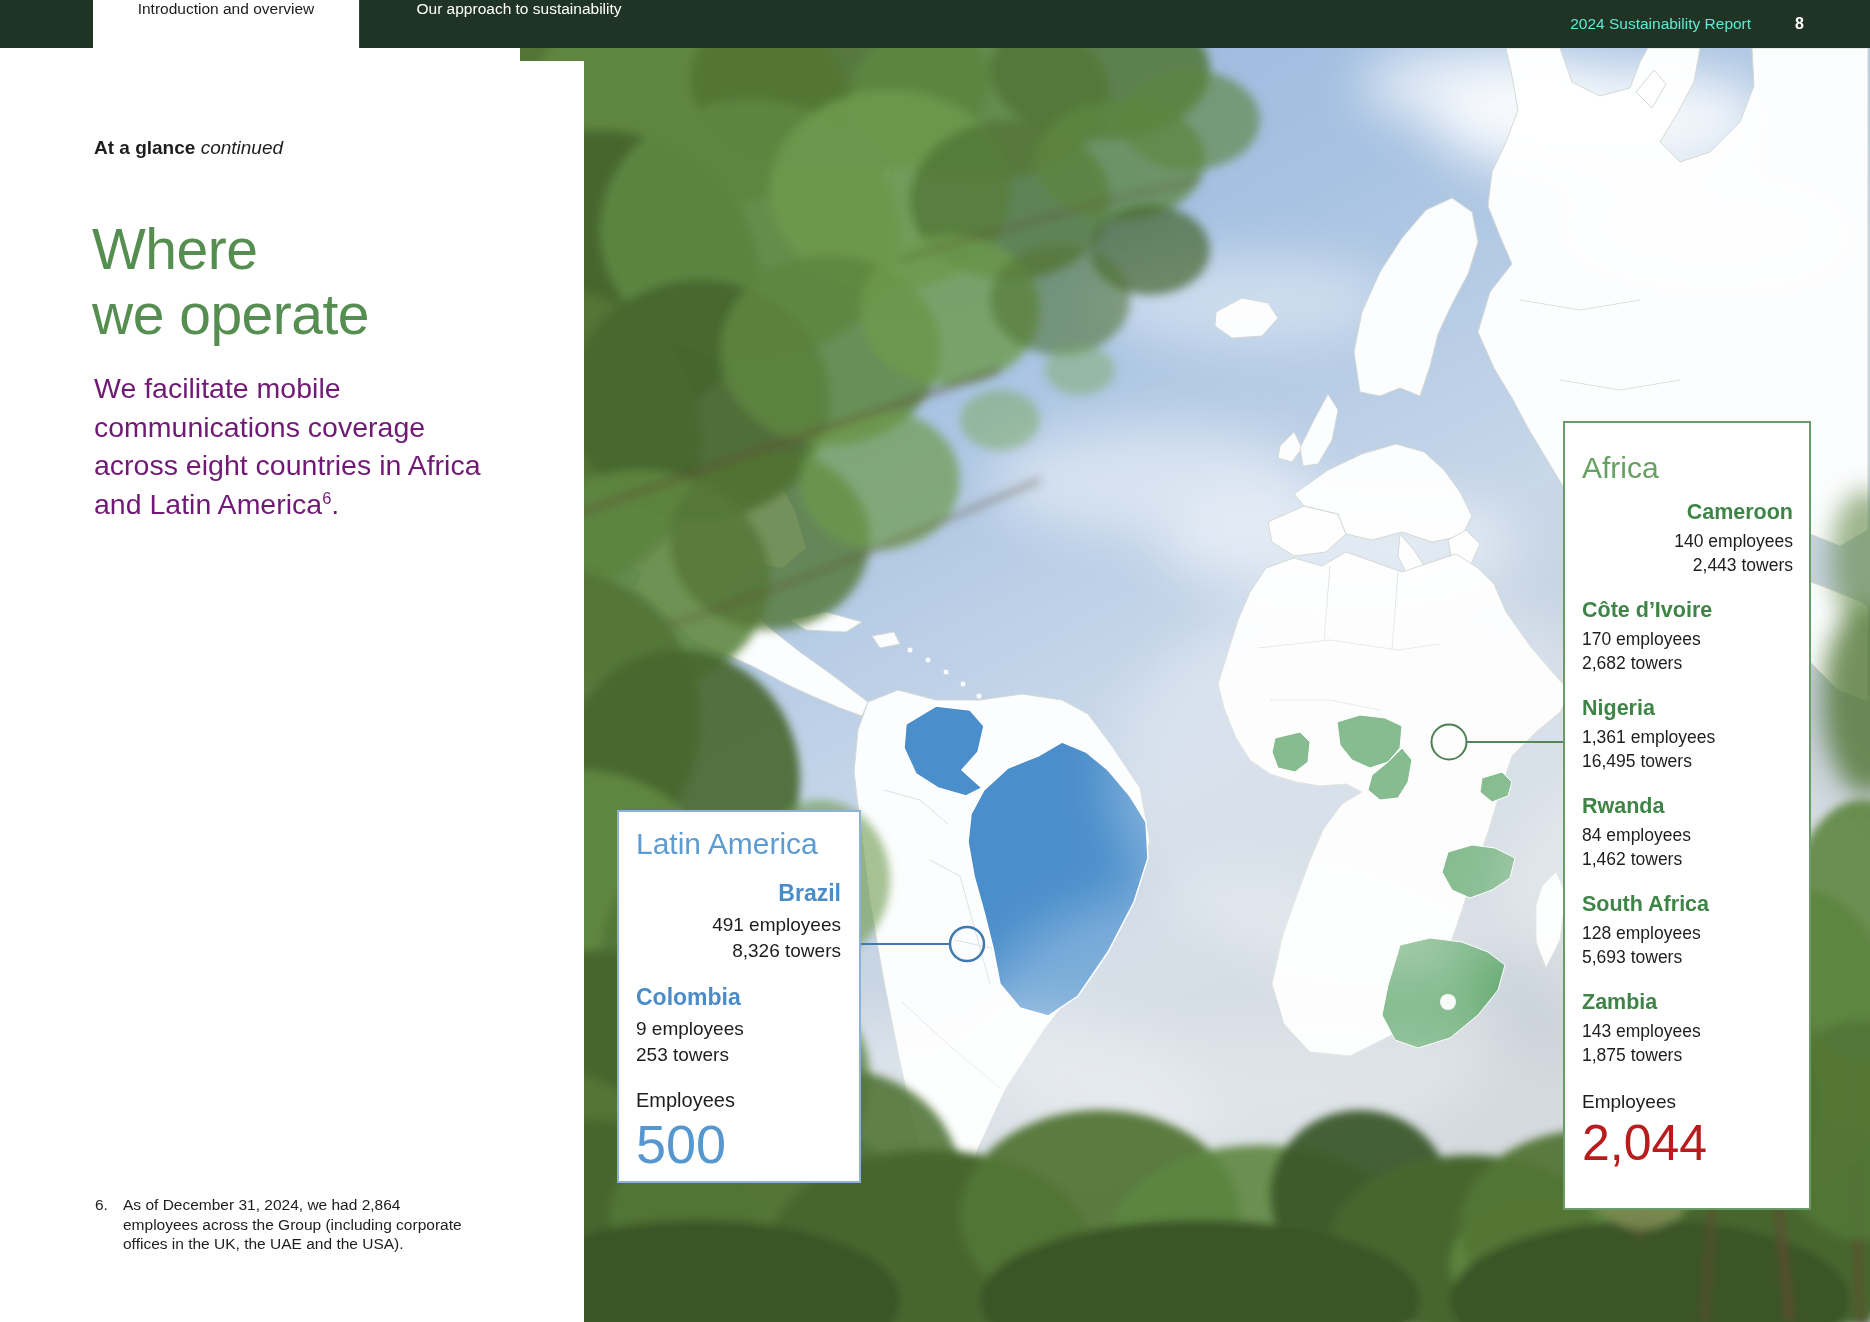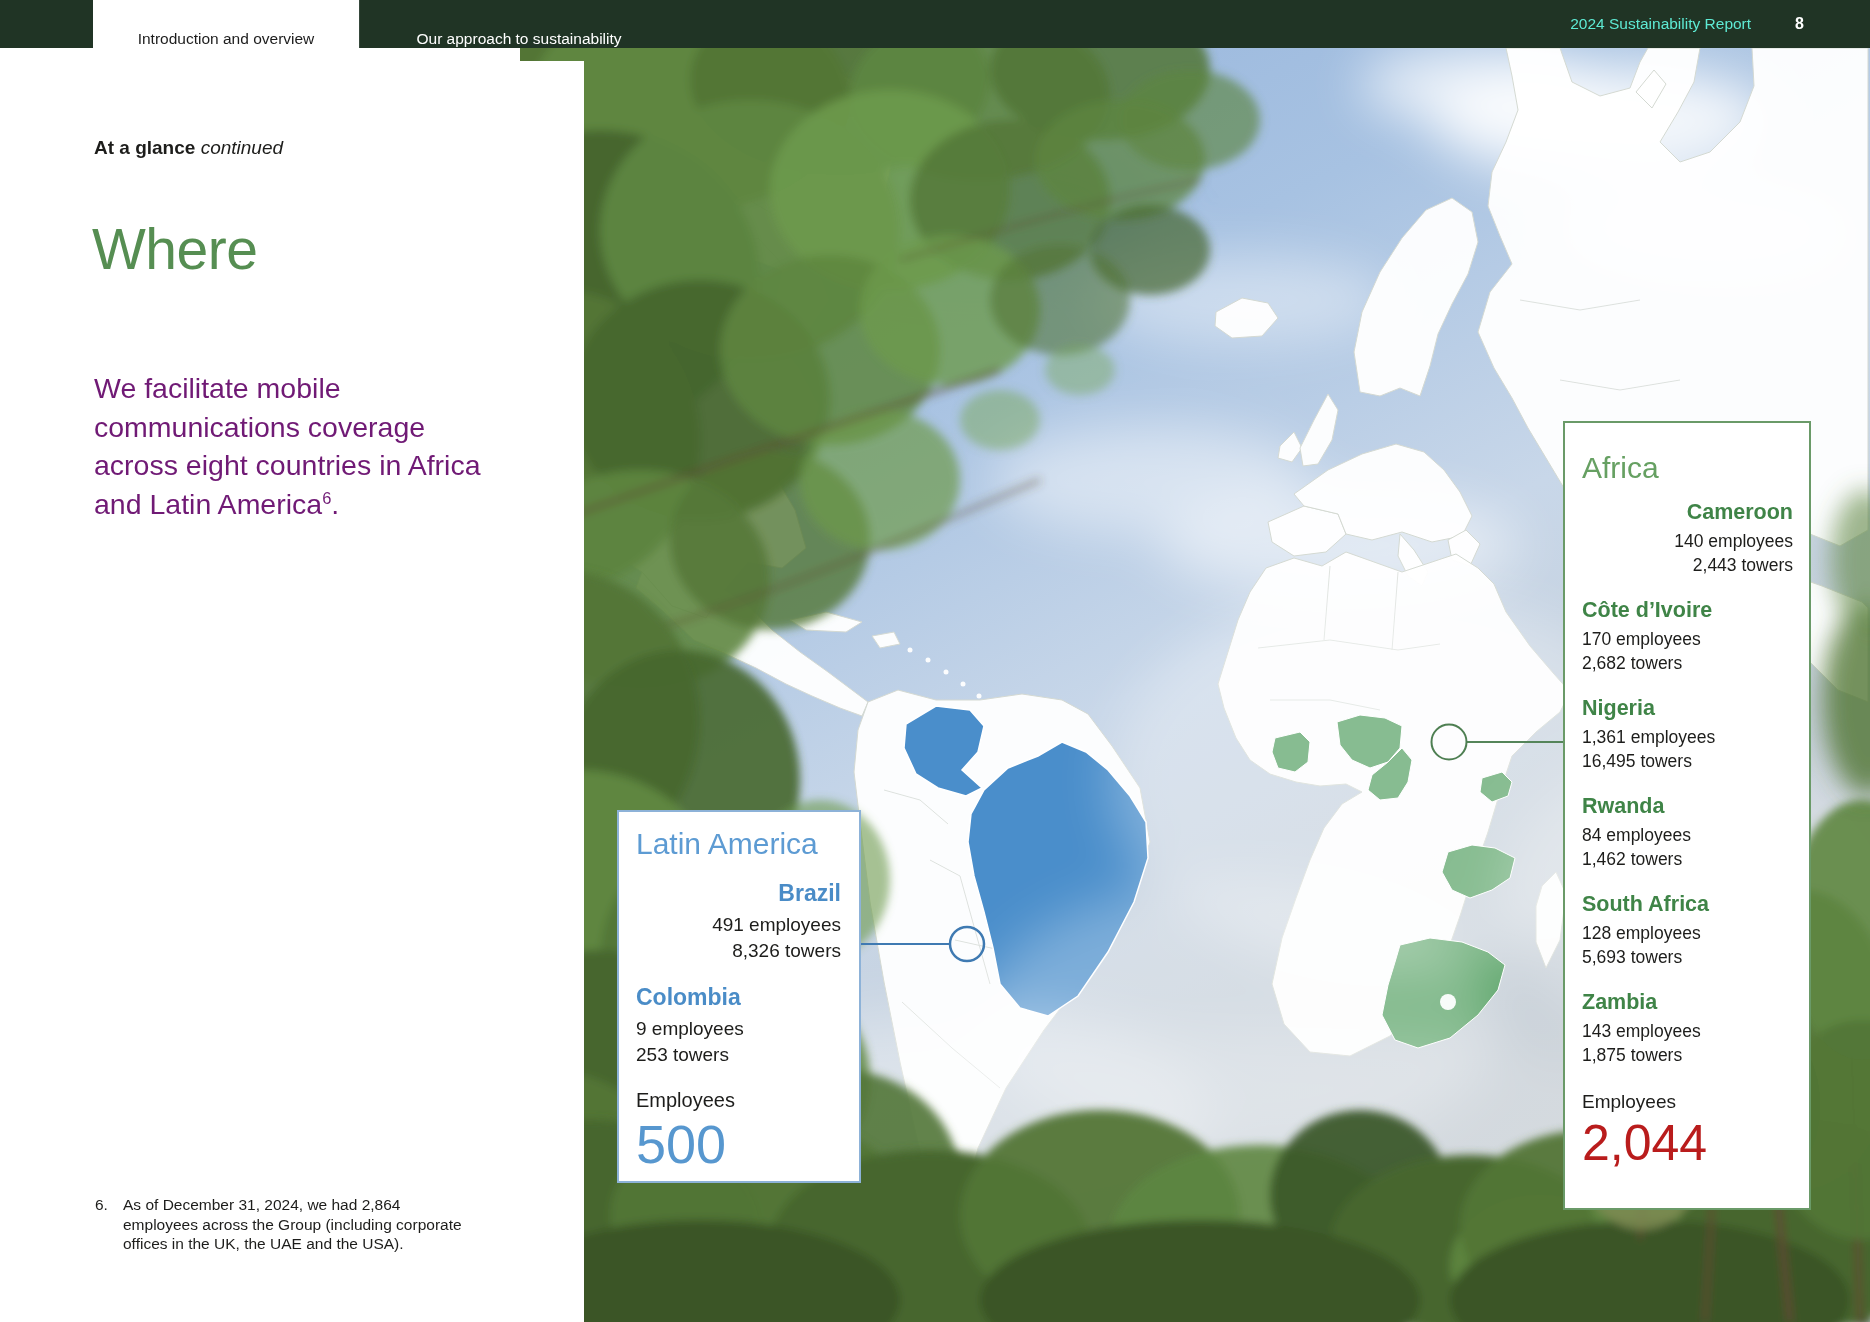--- a/index.html
+++ b/index.html
@@ -1,21 +1,21 @@
 <!DOCTYPE html>
 <html><head>
 <meta charset="utf-8">
 <style>
   html,body{margin:0;padding:0;background:#ffffff;}
   .page{position:relative;width:1870px;height:1322px;overflow:hidden;
         font-family:"Liberation Sans","DejaVu Sans",sans-serif;background:#ffffff;}
 
   
   .nav{position:absolute;left:0;top:0;width:1870px;height:48px;background:#203425;z-index:40;}
-  .tab{position:absolute;top:0;height:48px;display:flex;align-items:flex-end;justify-content:center;
+  .tab{position:absolute;top:0;height:48px;display:flex;align-items:flex-start;justify-content:center;
        font-size:15.5px;color:#ffffff;cursor:pointer;}
   .tab.t1{left:93px;width:266px;background:#ffffff;color:#1c1c1c;}
   .tab.t2{left:359px;width:318px;border-left:1px solid rgba(255,255,255,0.10);}
   .tab.t3{left:677px;width:323px;border-left:1px solid rgba(255,255,255,0.10);
           border-right:1px solid rgba(255,255,255,0.08);}
   .nav-right{position:absolute;right:66px;top:0;height:48px;display:flex;align-items:center;gap:44px;}
   .nav-right .rtitle{color:#5eead4;font-size:15.5px;}
   .nav-right .pagenum{color:#ffffff;font-size:16px;font-weight:bold;}
 
   
@@ -76,20 +76,21 @@
     </div>
   </div>
 
   <div class="left-panel">
     <div class="eyebrow">
       <span class="bold">At a glance</span>
       <span class="ital">continued</span>
     </div>
     <h1 class="big-title">
       <span>Where</span><br>
+      <span>we operate</span>
     </h1>
     <div class="intro">
       <span>We facilitate mobile communications coverage across eight countries in Africa and Latin America</span><sup>6</sup><span>.</span>
     </div>
     <div class="footnote">
       <span class="fnum">6.</span>
       <span class="ftext">As of December 31, 2024, we had 2,864 employees across the Group (including corporate offices in the UK, the UAE and the USA).</span>
     </div>
   </div>
 

